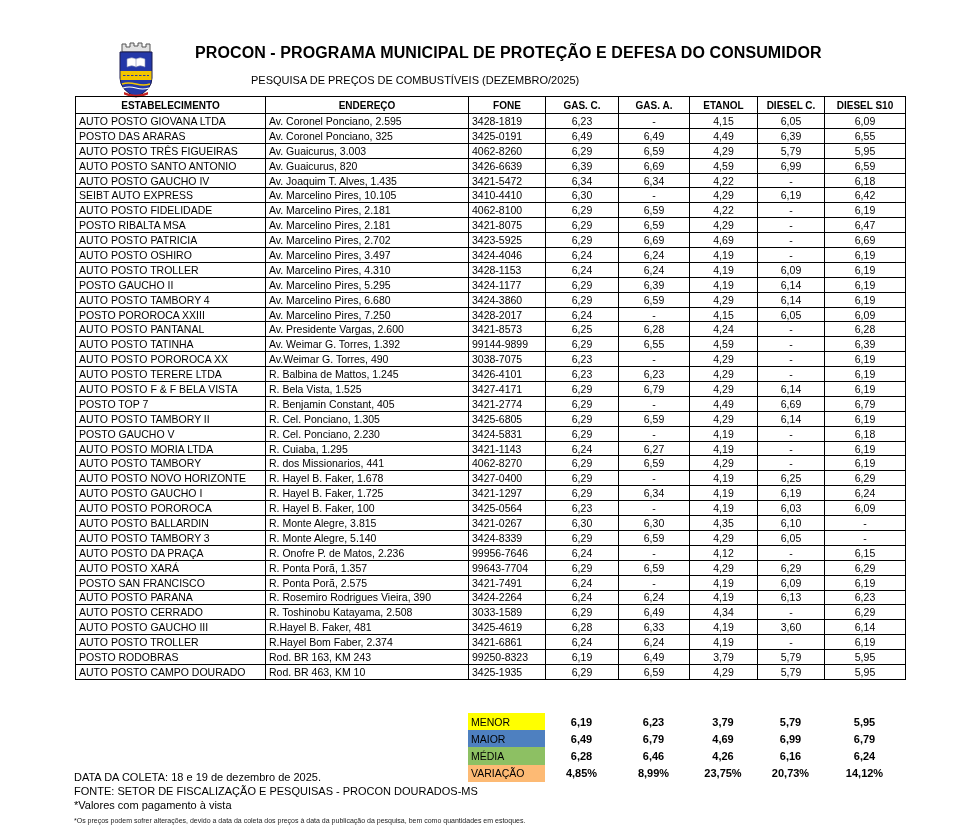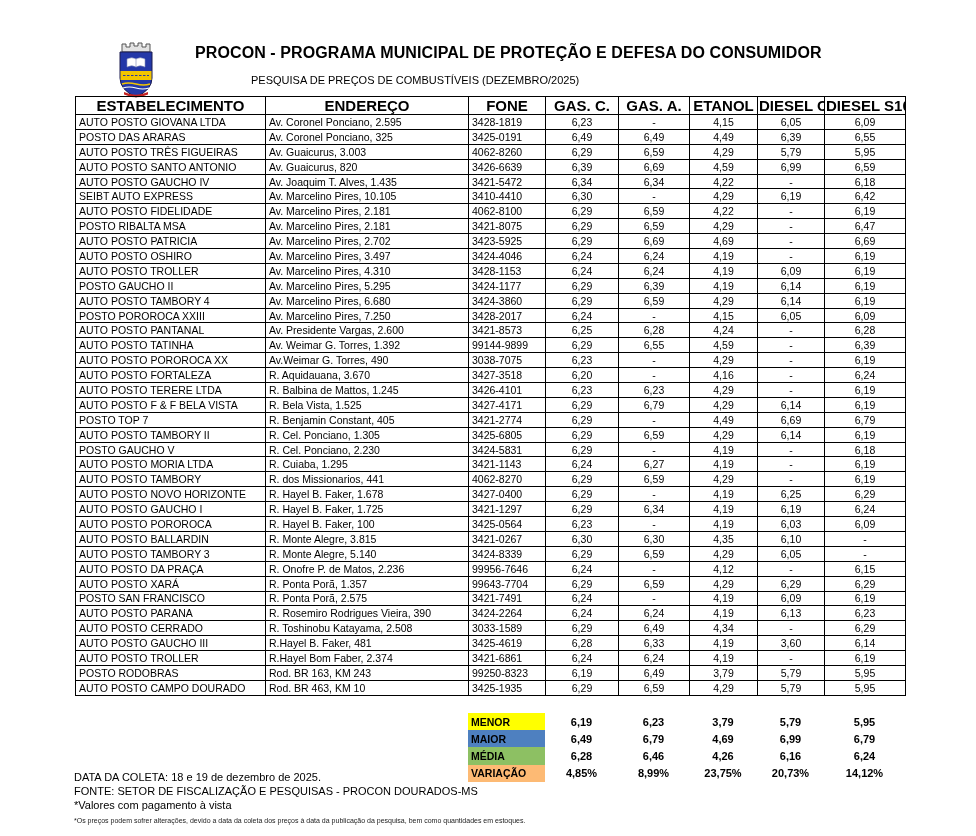--- a/index.html
+++ b/index.html
@@ -11,30 +11,30 @@
   .crest{position:absolute;left:114px;top:40px;width:44px;height:60px;}
   .title{position:absolute;left:195px;top:44px;font-size:16px;font-weight:bold;
          letter-spacing:.1px;white-space:nowrap;}
   .subtitle{position:absolute;left:237px;top:74px;font-size:11px;white-space:nowrap;padding-left:14px;}
 
   
   table.price{position:absolute;left:75px;top:96px;width:830px;
               border-collapse:collapse;table-layout:fixed;}
   table.price th,table.price td{border:1px solid #000;padding:0 3px;
               overflow:hidden;white-space:nowrap;}
-  table.price th{height:16px;font-size:15px;font-weight:bold;text-align:center;padding:0 1px;}
+  table.price th{height:16px;font-size:10px;font-weight:bold;text-align:center;padding:0 1px;}
   table.price td{height:13.9px;font-size:10.5px;line-height:12px;}
   td.al{text-align:left;}
   td.ac{text-align:center;}
 
   
   .summary{position:absolute;left:468px;top:713px;}
   .srow{display:flex;height:17.2px;align-items:stretch;}
   .slabel{width:77px;display:flex;align-items:center;padding-left:3px;
-          box-sizing:border-box;font-size:10.5px;font-weight:bold;}
+          box-sizing:border-box;font-size:10.5px;font-weight:normal;}
   .sval{display:flex;align-items:center;justify-content:center;
         font-size:11px;font-weight:bold;}
 
   
   .footer{position:absolute;left:74px;top:770px;}
   .fline{font-size:11px;line-height:14px;}
   .fnote{font-size:7px;margin-top:5px;color:#222;}
 </style>
 </head>
 <body>
@@ -248,30 +248,20 @@
         </tr>
         <tr>
           <td class="al">AUTO POSTO POROROCA XX</td>
           <td class="al">Av.Weimar G. Torres, 490</td>
           <td class="al">3038-7075</td>
           <td class="ac">6,23</td>
           <td class="ac">-</td>
           <td class="ac">4,29</td>
           <td class="ac">-</td>
           <td class="ac">6,19</td>
-        </tr>
-        <tr>
-          <td class="al">AUTO POSTO FORTALEZA</td>
-          <td class="al">R. Aquidauana, 3.670</td>
-          <td class="al">3427-3518</td>
-          <td class="ac">6,20</td>
-          <td class="ac">-</td>
-          <td class="ac">4,16</td>
-          <td class="ac">-</td>
-          <td class="ac">6,24</td>
         </tr>
         <tr>
           <td class="al">AUTO POSTO TERERE LTDA</td>
           <td class="al">R. Balbina de Mattos, 1.245</td>
           <td class="al">3426-4101</td>
           <td class="ac">6,23</td>
           <td class="ac">6,23</td>
           <td class="ac">4,29</td>
           <td class="ac">-</td>
           <td class="ac">6,19</td>

